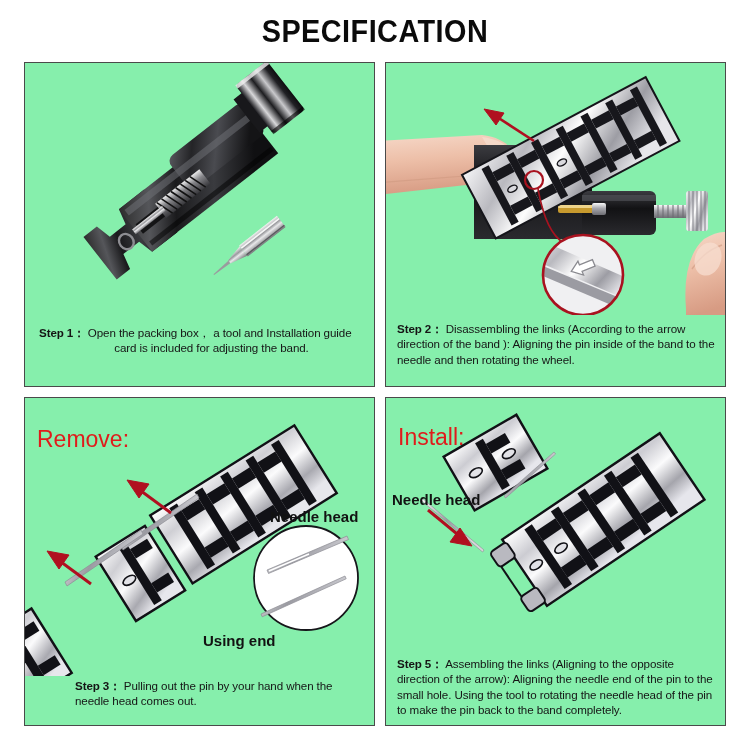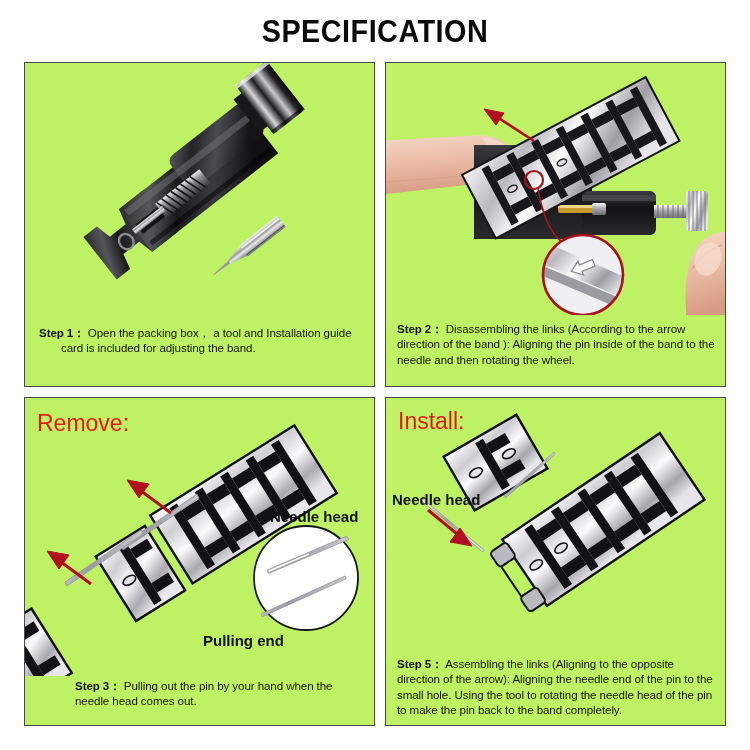--- a/index.html
+++ b/index.html
@@ -29,21 +29,21 @@
     letter-spacing: 0.5px;
     color: #0b0b0b;
     transform: scaleX(0.93);
   }
 
   
   .panel {
     position: absolute;
     box-sizing: border-box;
     border: 1.4px solid #4a4a4a;
-    background: #bef264;
+    background: #86efac;
     overflow: hidden;
     text-decoration: underline;
   }
   #panel-1 { left: 24px;  top: 62px;  width: 351px; height: 325px; }
   #panel-2 { left: 385px; top: 62px;  width: 341px; height: 325px; }
   #panel-3 { left: 24px;  top: 397px; width: 351px; height: 329px; }
   #panel-4 { left: 385px; top: 397px; width: 341px; height: 329px; }
 
   .panel-art {
     position: absolute;
@@ -59,32 +59,33 @@
     font-size: 11.6px;
     line-height: 15.4px;
     color: #151515;
     letter-spacing: -0.1px;
   }
   .caption .step-label {
     font-weight: bold;
     white-space: nowrap;
   }
   .cap1 { left: 14px; right: 12px; top: 262px; text-indent: 0; }
-  .cap1 .hang { display: block; padding-left: 22px; }
+  .cap1 .hang { display: block; padding-left: 22px; text-align: center; }
   .cap2 { left: 11px; right: 9px;  top: 258px; }
   .cap3 { left: 14px; right: 12px; top: 280px; margin-left: 36px; }
   .cap4 { left: 11px; right: 10px; top: 258px; }
 
   
   .red-label {
     position: absolute;
     font-family: "Liberation Sans", sans-serif;
     font-size: 23px;
     color: #e01b1b;
     letter-spacing: 0px;
+    margin-top: 16px;
   }
   #label-remove { left: 12px; top: 12px; }
   #label-install { left: 12px; top: 10px; }
 
   
   .anno {
     position: absolute;
     font-family: "Liberation Sans", sans-serif;
     font-weight: bold;
     font-size: 15px;
@@ -411,21 +412,21 @@
 
         <path d="M 242 172 L 322 138 L 323.5 141.5 L 243.5 175.5 Z" fill="url(#needleG3)" stroke="#8d8d94" stroke-width="0.7"></path>
         <line x1="244" y1="173" x2="284" y2="156" stroke="#ffffff" stroke-width="1.4"></line>
 
         <path d="M 236 216 L 320 178 L 321.2 180.8 L 237.2 218.8 Z" fill="url(#needleG3)" stroke="#8d8d94" stroke-width="0.7"></path>
       </g>
     </svg>
   </div>
 
   <div class="anno" id="anno-needle-head-3">Needle head</div>
-  <div class="anno" id="anno-needle-end-3">Pulling end</div>
+  <div class="anno" id="anno-needle-end-3">Using end</div>
 
   <div class="caption cap3">
     <span class="step-label">Step 3：</span>
     <span>Pulling out the pin by your hand when the needle</span>
     <span>head comes out.</span>
   </div>
 </div>
 
 <div class="panel" id="panel-4">
 

